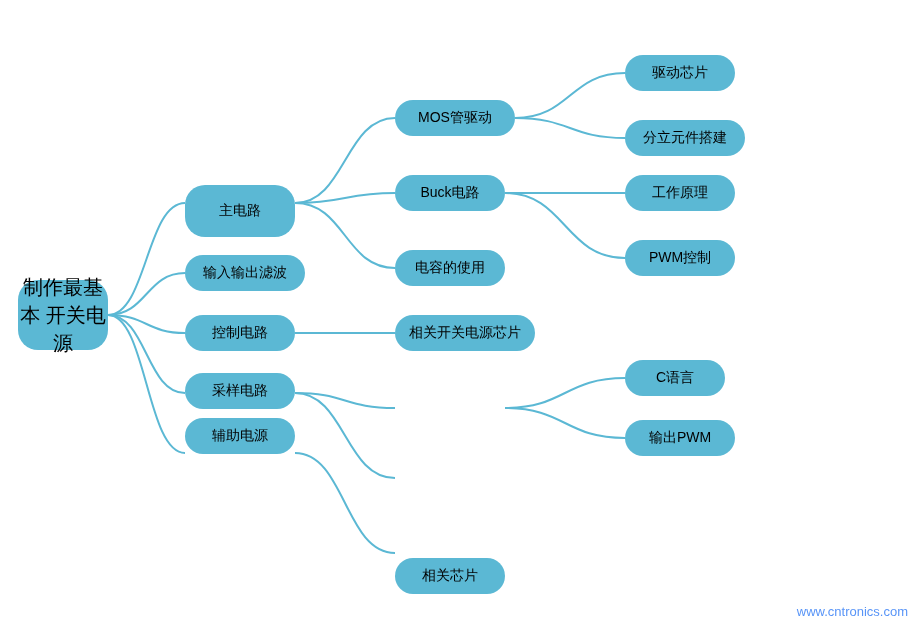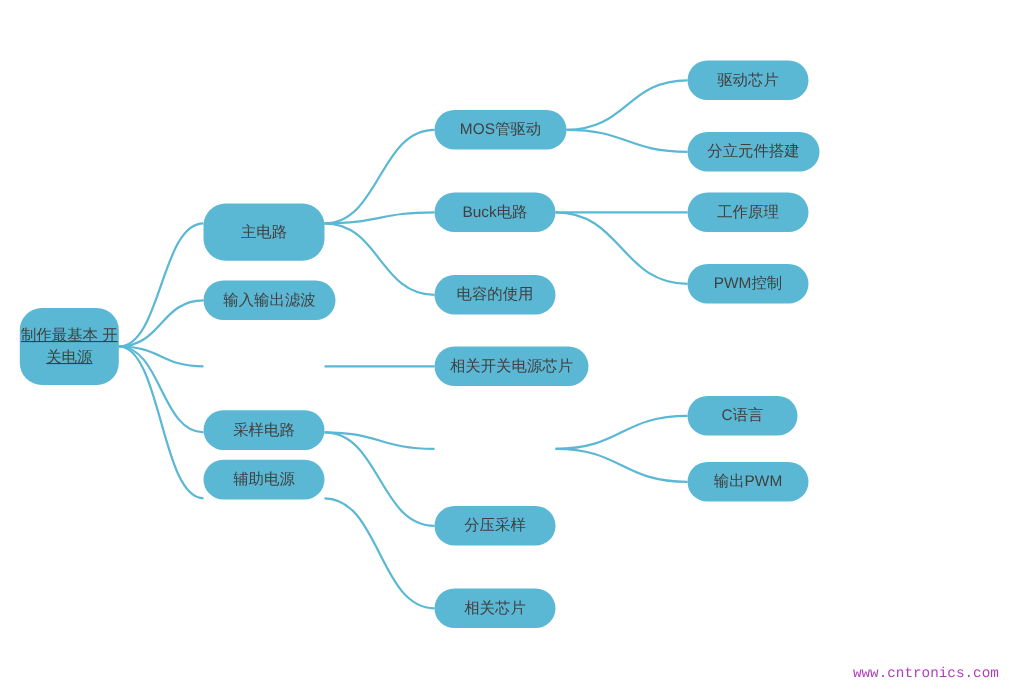--- a/index.html
+++ b/index.html
@@ -22,38 +22,37 @@
       position: absolute;
       top: 0; left: 0;
       width: 923px;
       height: 629px;
       pointer-events: none;
     }
 
     .node {
       position: absolute;
       background: #5bb8d4;
-      color: #404040;
+      color: #000000;
       border-radius: 20px;
       display: flex;
       align-items: center;
       justify-content: center;
       text-align: center;
       font-size: 14px;
       cursor: default;
       white-space: nowrap;
     }
 
     .node.root {
       width: 90px;
       height: 70px;
-      font-size: 14px;
+      font-size: 20px;
       white-space: normal;
       line-height: 1.4;
-      text-decoration: underline;
     }
 
     .node.level1 {
       width: 110px;
       height: 36px;
       font-size: 14px;
     }
 
     .node.level2 {
       width: 120px;
@@ -64,24 +63,23 @@
     .node.level3 {
       width: 110px;
       height: 36px;
       font-size: 14px;
     }
 
     .watermark {
       position: absolute;
       bottom: 10px;
       right: 15px;
-      color: #a21caf;
+      color: #3b82f6;
       font-size: 13px;
       opacity: 0.85;
-      font-family: Liberation Mono, monospace;
     }
   </style>
 </head>
 <body>
 
 <div id="mind-map-container">
   <svg id="connections">
       <path d="M108,315 C146.5,315 146.5,203 185,203" stroke="#5bb8d4" stroke-width="2" fill="none"></path>
       <path d="M108,315 C146.5,315 146.5,273 185,273" stroke="#5bb8d4" stroke-width="2" fill="none"></path>
       <path d="M108,315 C146.5,315 146.5,333 185,333" stroke="#5bb8d4" stroke-width="2" fill="none"></path>
@@ -98,28 +96,28 @@
       <path d="M515,118 C570,118 570,138 625,138" stroke="#5bb8d4" stroke-width="2" fill="none"></path>
       <path d="M505,193 C565,193 565,193 625,193" stroke="#5bb8d4" stroke-width="2" fill="none"></path>
       <path d="M505,193 C565,193 565,258 625,258" stroke="#5bb8d4" stroke-width="2" fill="none"></path>
       <path d="M505,408 C565,408 565,378 625,378" stroke="#5bb8d4" stroke-width="2" fill="none"></path>
       <path d="M505,408 C565,408 565,438 625,438" stroke="#5bb8d4" stroke-width="2" fill="none"></path>
     </svg>
 <div class="node root node" style="left: 18px; top: 280px; width: 90px; height: 70px;">制作最基本
 开关电源</div>
     <div class="node level1" style="left: 185px; top: 185px; width: 110px; height: 52px;">主电路</div>
     <div class="node level1" style="left: 185px; top: 255px; width: 120px; height: 36px;">输入输出滤波</div>
+    <div class="node level1" style="left: 185px; top: 315px; width: 110px; height: 36px;">控制电路</div>
     <div class="node level1" style="left: 185px; top: 373px; width: 110px; height: 36px;">采样电路</div>
     <div class="node level1" style="left: 185px; top: 418px; width: 110px; height: 36px;">辅助电源</div>
     <div class="node level2" style="left: 395px; top: 100px; width: 120px; height: 36px;">MOS管驱动</div>
     <div class="node level2" style="left: 395px; top: 175px; width: 110px; height: 36px;">Buck电路</div>
     <div class="node level2" style="left: 395px; top: 250px; width: 110px; height: 36px; font-family: Liberation Serif, serif;">电容的使用</div>
     <div class="node level2" style="left: 395px; top: 315px; width: 140px; height: 36px;">相关开关电源芯片</div>
-    <div class="node level2" style="left: 395px; top: 460px; width: 110px; height: 36px;">分压采样</div>
-    <div class="node level2" style="left: 395px; top: 535px; width: 110px; height: 36px;">相关芯片</div>
+    <div class="node level2" style="left: 395px; top: 558px; width: 110px; height: 36px;">相关芯片</div>
     <div class="node level3" style="left: 625px; top: 55px; width: 110px; height: 36px;">驱动芯片</div>
     <div class="node level3" style="left: 625px; top: 120px; width: 120px; height: 36px;">分立元件搭建</div>
     <div class="node level3" style="left: 625px; top: 175px; width: 110px; height: 36px;">工作原理</div>
     <div class="node level3" style="left: 625px; top: 240px; width: 110px; height: 36px;">PWM控制</div>
     <div class="node level3" style="left: 625px; top: 360px; width: 100px; height: 36px;">C语言</div>
     <div class="node level3" style="left: 625px; top: 420px; width: 110px; height: 36px;">输出PWM</div>
     <div class="watermark">www.cntronics.com</div>
   </div>
 
 </body></html>

